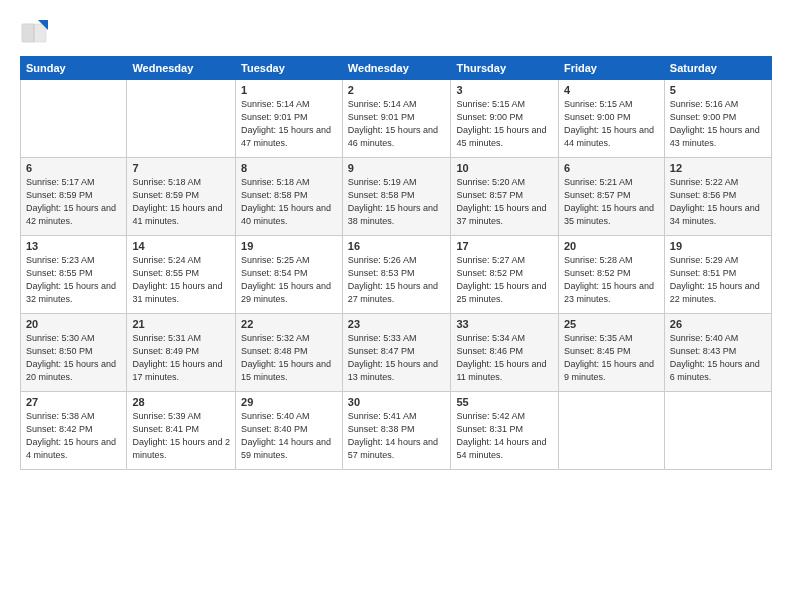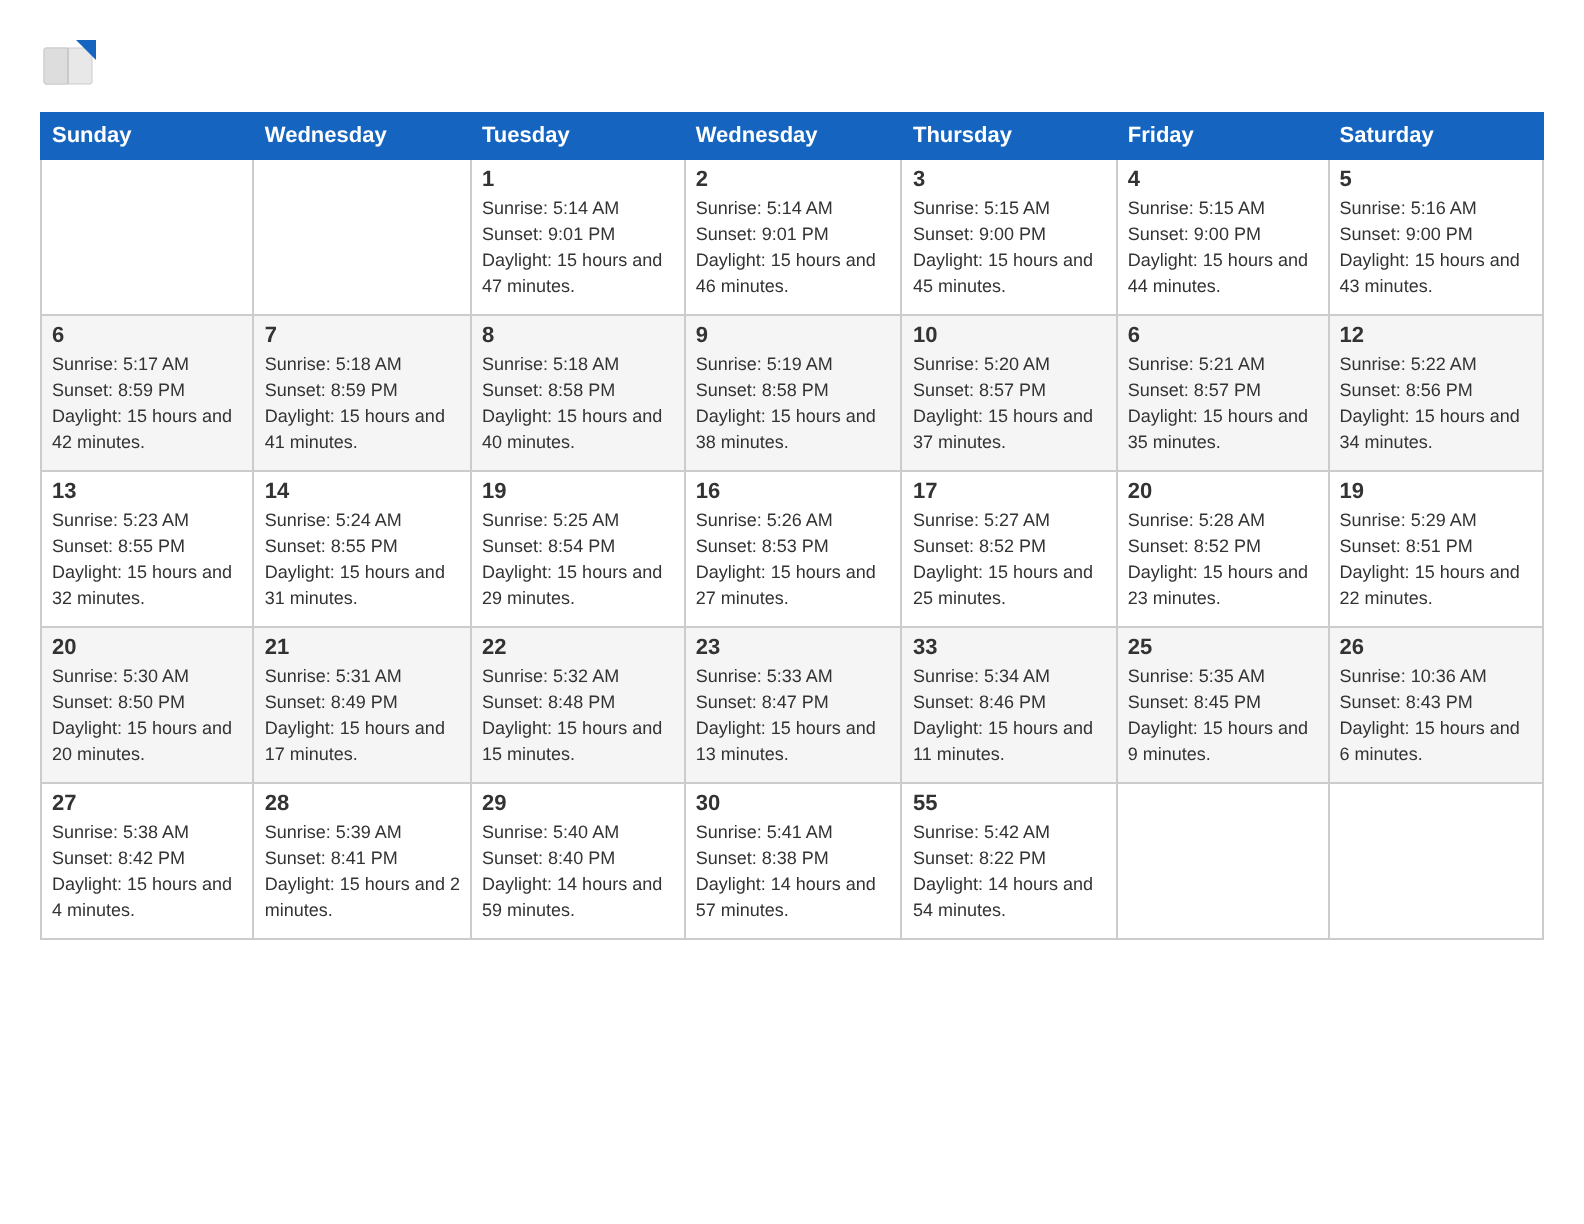--- a/index.html
+++ b/index.html
@@ -314,21 +314,21 @@
           </td>
           <td>
             <span class="day-num">25</span>
             <div class="day-info">Sunrise: 5:35 AM
 Sunset: 8:45 PM
 Daylight: 15 hours
 and 9 minutes.</div>
           </td>
           <td>
             <span class="day-num">26</span>
-            <div class="day-info">Sunrise: 10:36 AM
+            <div class="day-info">Sunrise: 5:40 AM
 Sunset: 8:43 PM
 Daylight: 15 hours
 and 6 minutes.</div>
           </td>
         </tr>
         <tr>
           <td>
             <span class="day-num">27</span>
             <div class="day-info">Sunrise: 5:38 AM
 Sunset: 8:42 PM
@@ -352,21 +352,21 @@
           <td>
             <span class="day-num">30</span>
             <div class="day-info">Sunrise: 5:41 AM
 Sunset: 8:38 PM
 Daylight: 14 hours
 and 57 minutes.</div>
           </td>
           <td>
             <span class="day-num">55</span>
             <div class="day-info">Sunrise: 5:42 AM
-Sunset: 8:22 PM
+Sunset: 8:31 PM
 Daylight: 14 hours
 and 54 minutes.</div>
           </td>
           <td class="empty-cell"></td>
           <td class="empty-cell"></td>
         </tr>
       </tbody>
   </table>
 </div>
 

